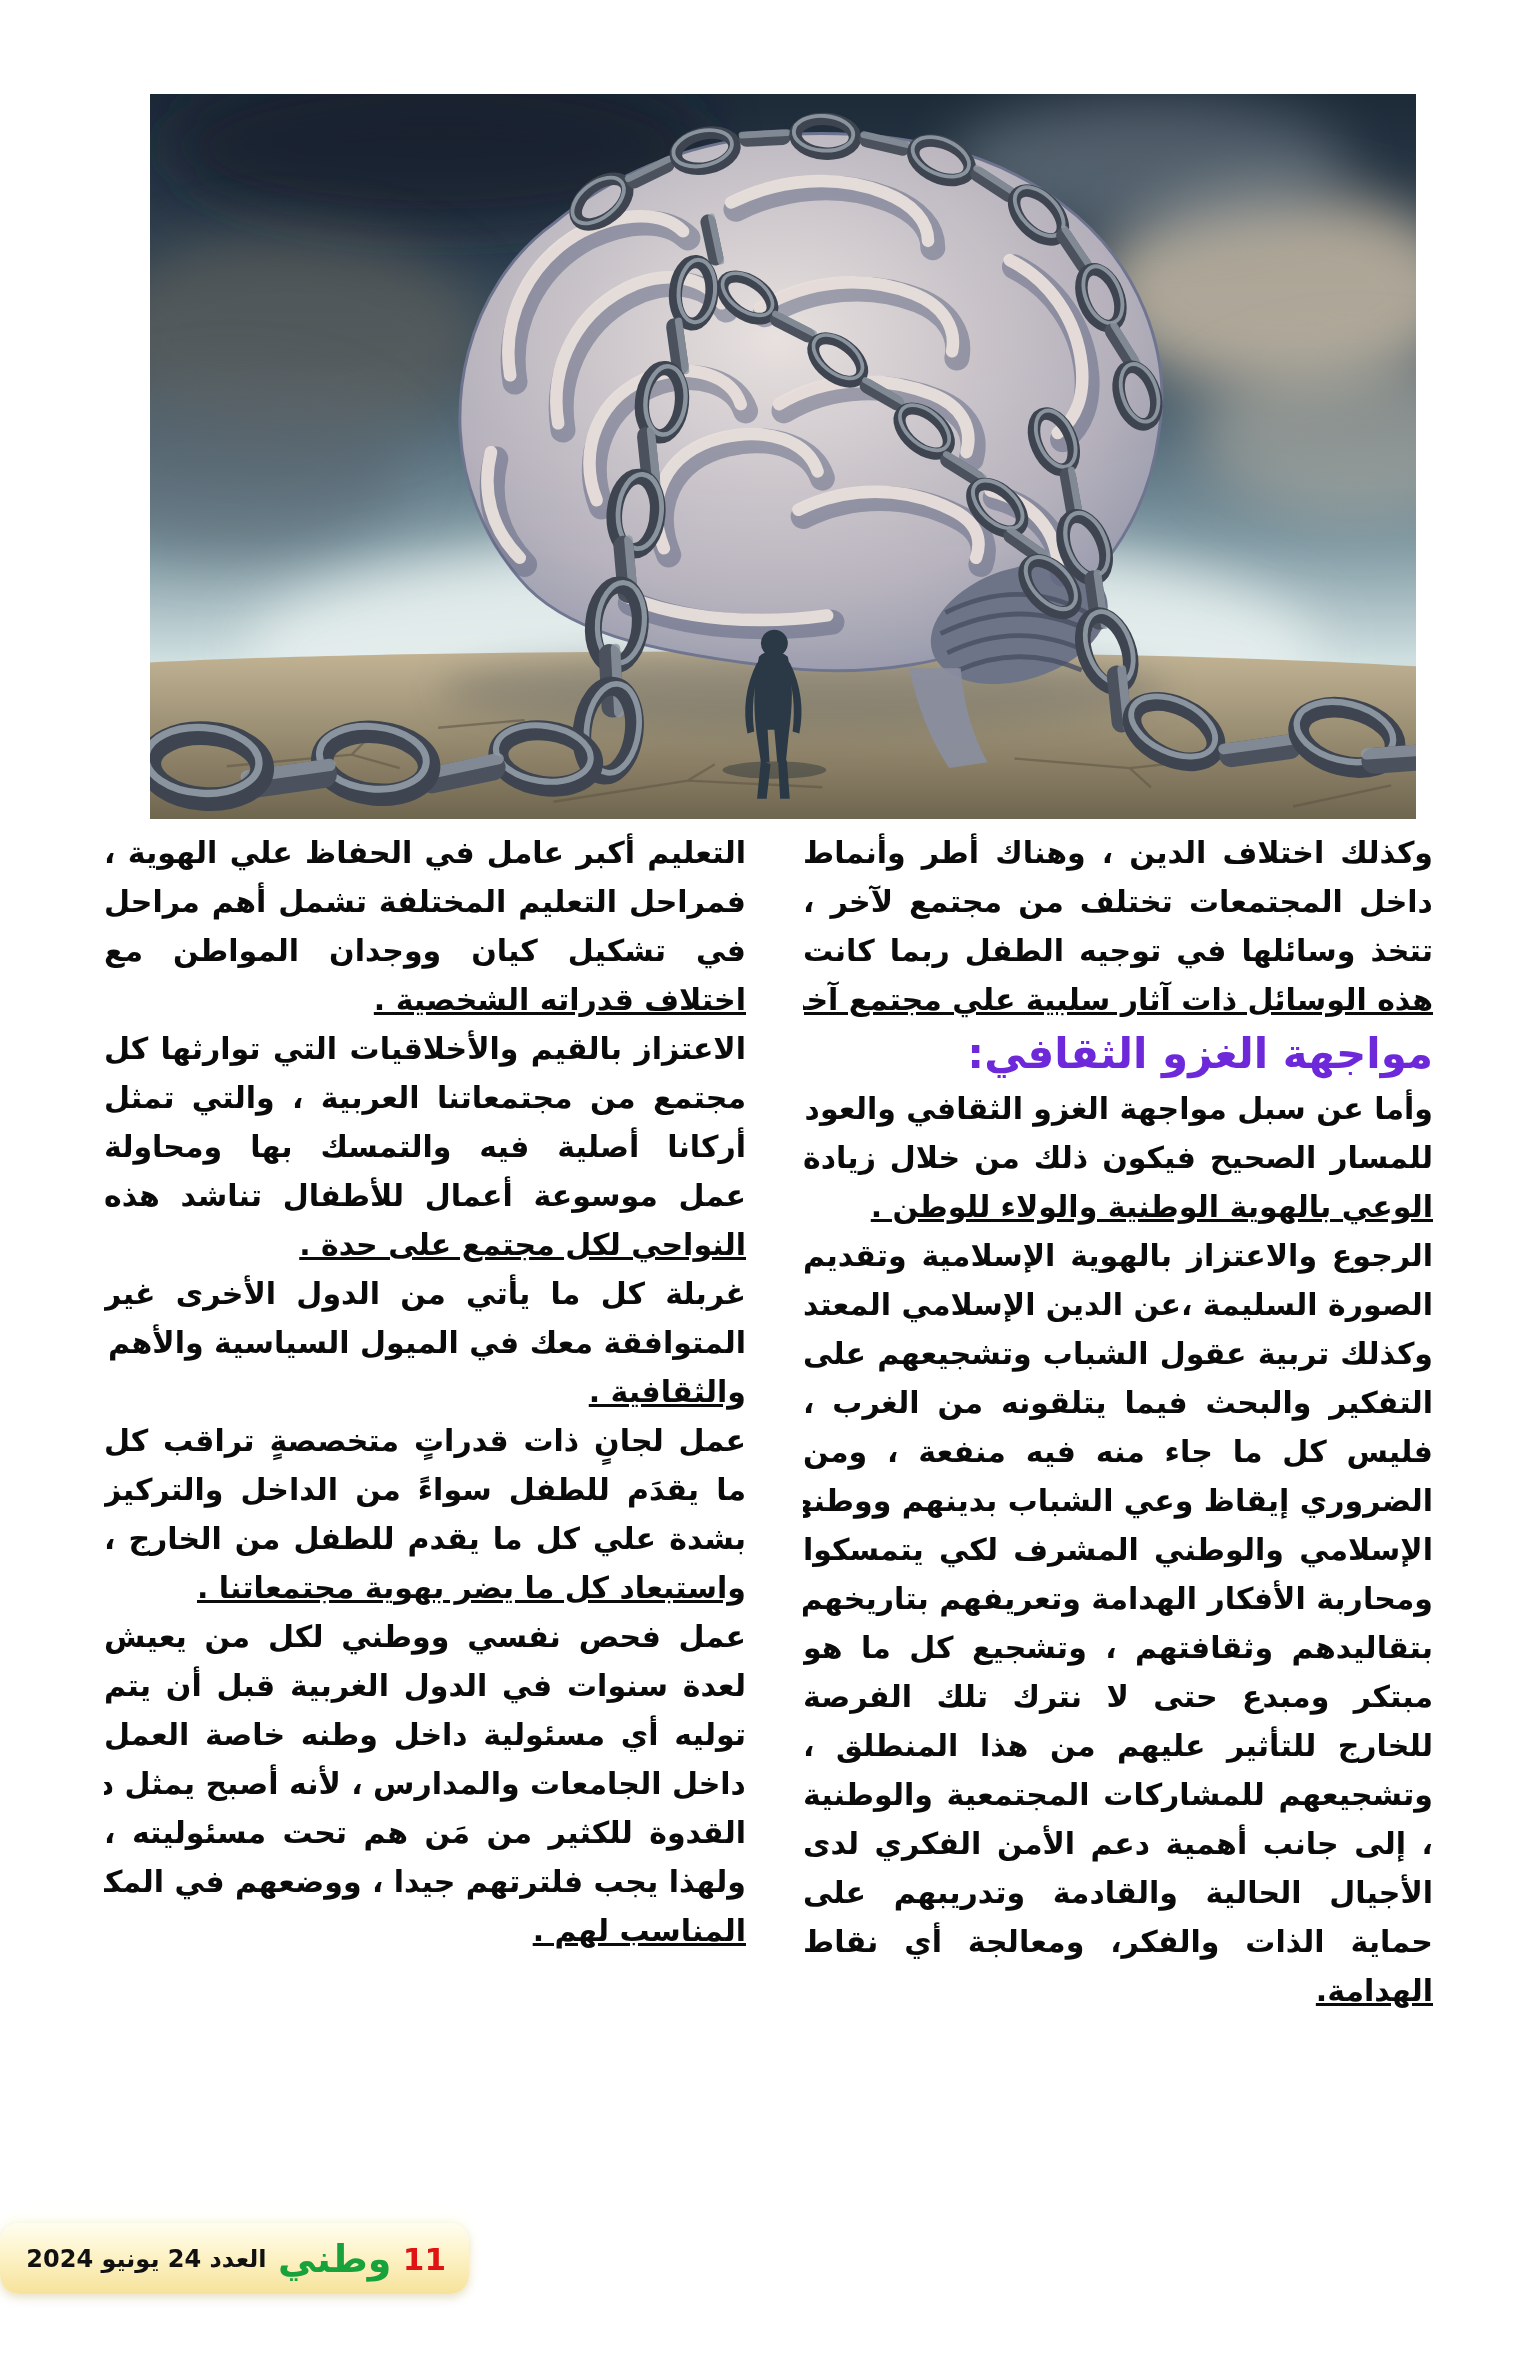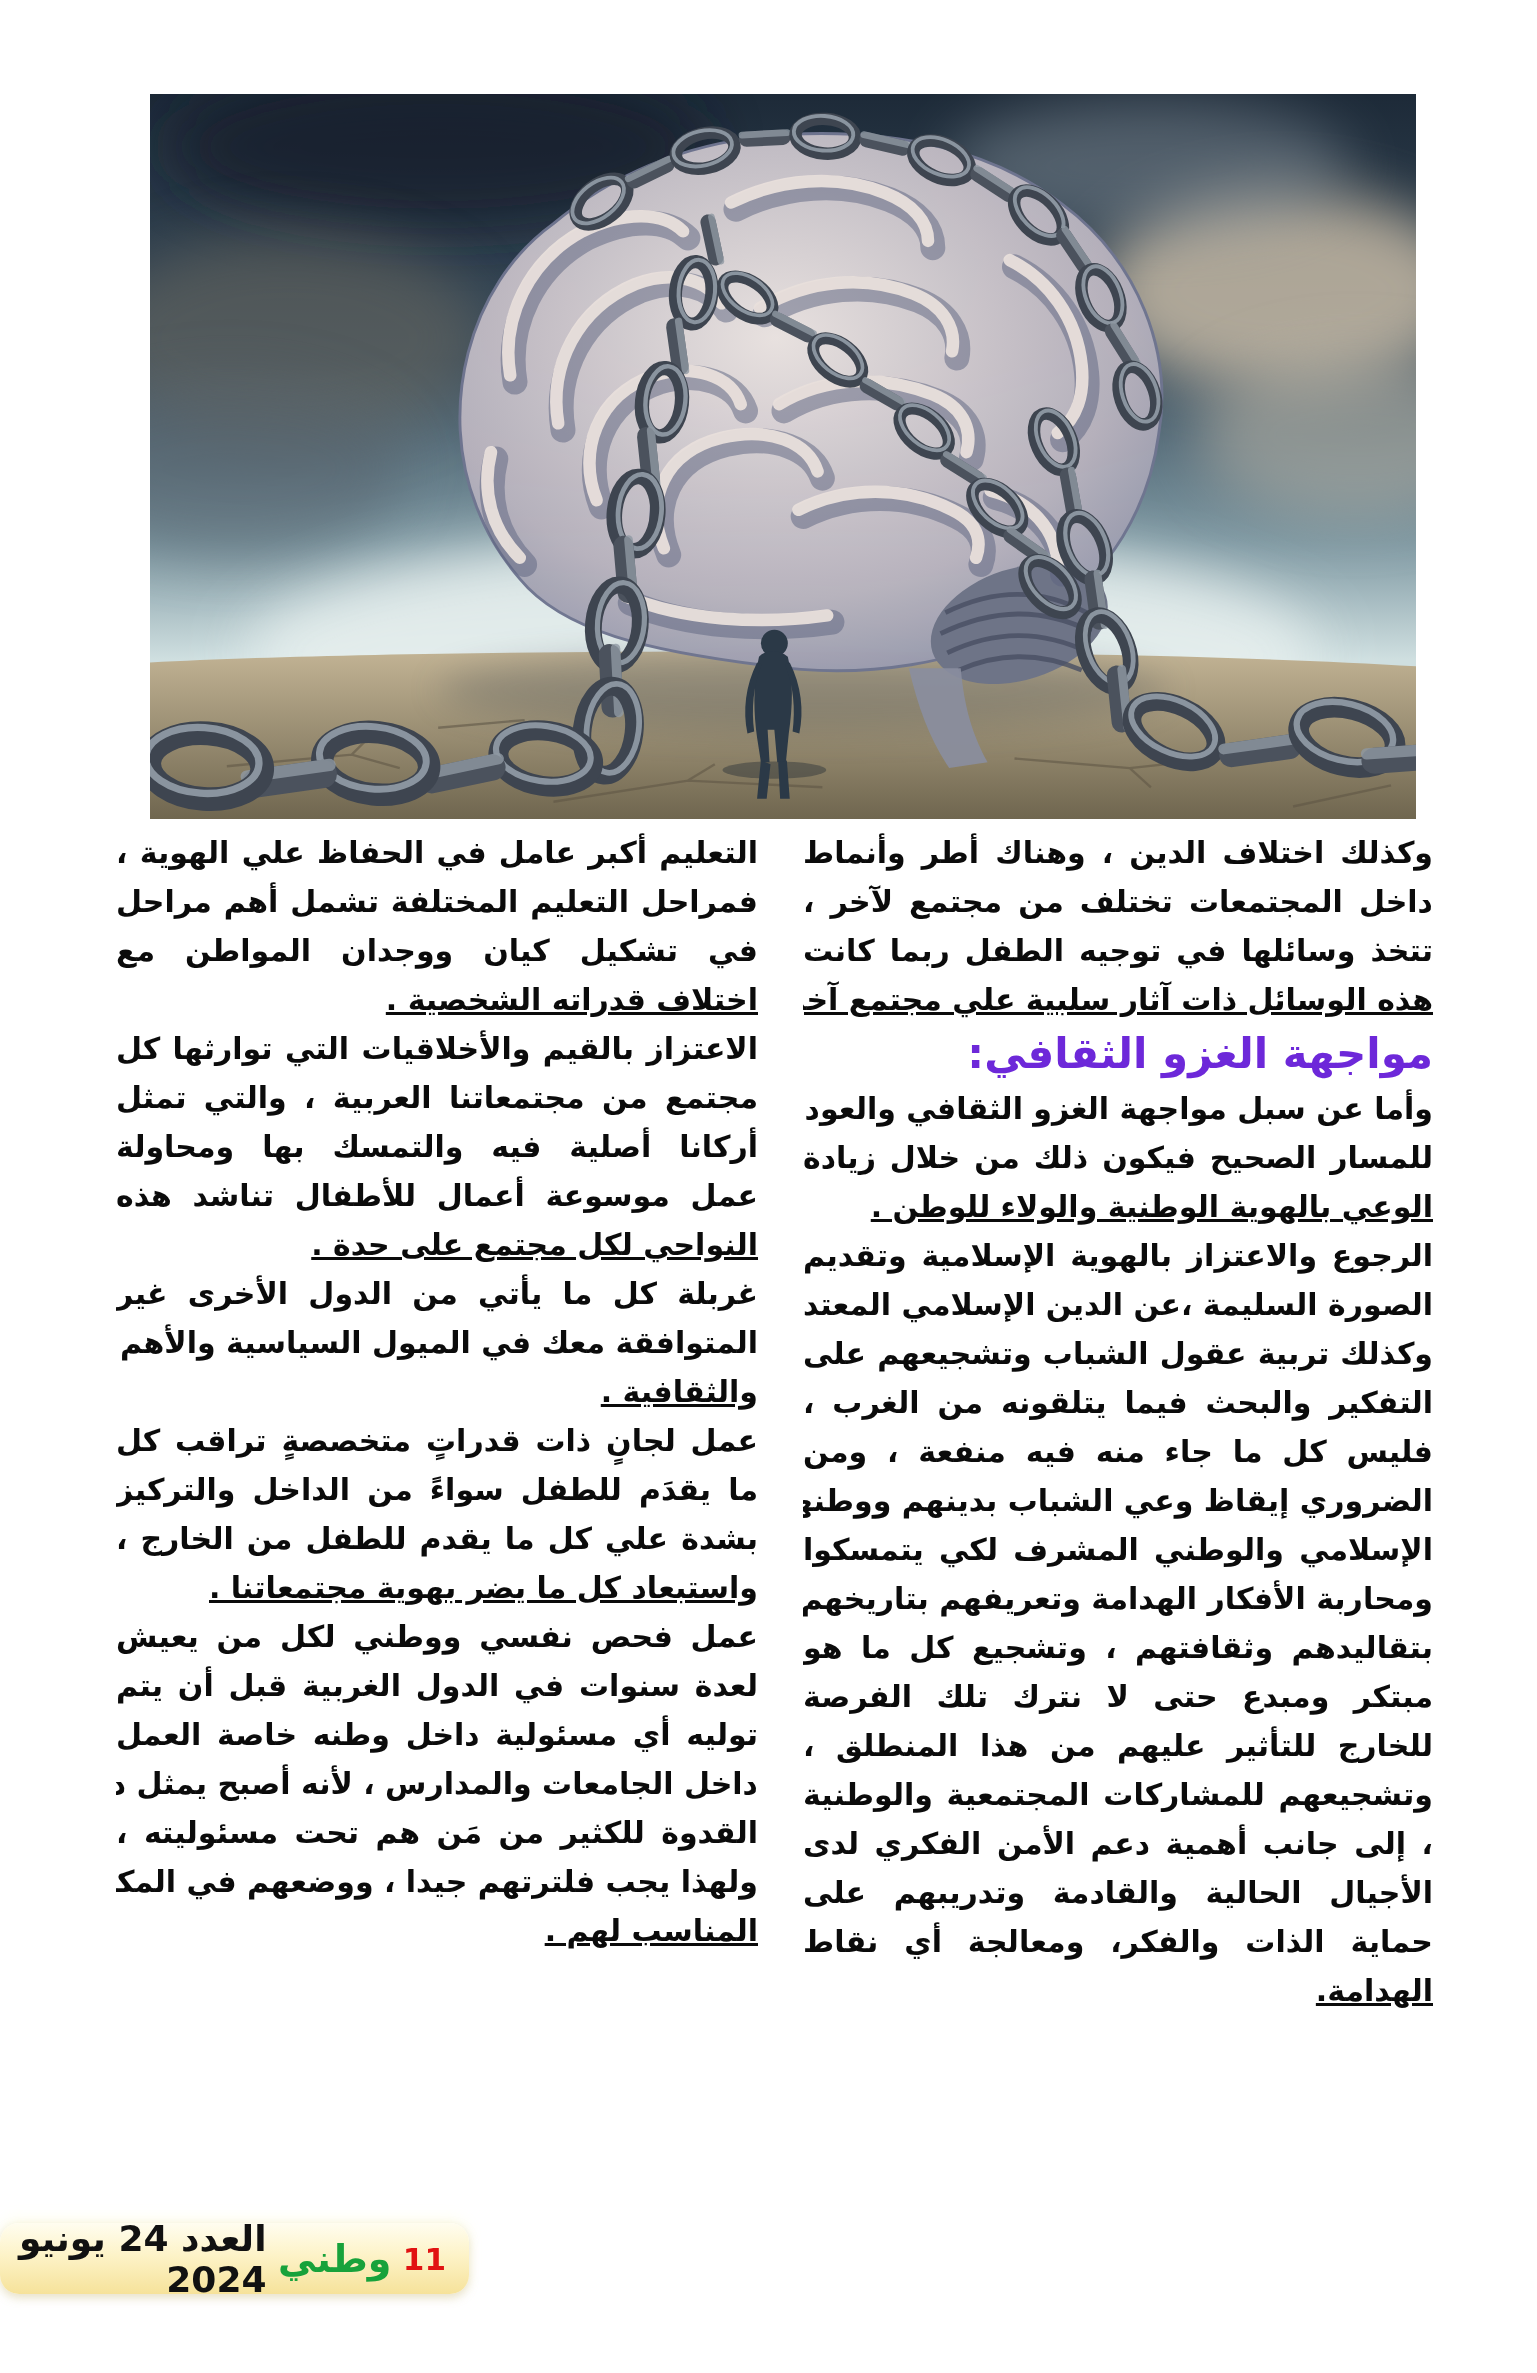--- a/index.html
+++ b/index.html
@@ -10,21 +10,21 @@
   .hero{
     position:absolute;left:150px;top:94px;width:1266px;height:725px;
   }
   .hero svg{display:block;width:100%;height:100%;}
   .column{
     position:absolute;top:828px;direction:rtl;
     font-family:"DejaVu Sans",sans-serif;font-weight:700;
     font-size:30px;color:#0b0b0b;
   }
   .column.right{left:803px;width:630px;}
-  .column.left{left:104px;width:642px;margin-left:12px;}
+  .column.left{left:104px;width:642px;}
   .line{
     height:49px;line-height:49px;
     text-align:justify;text-align-last:justify;
     overflow:hidden;white-space:nowrap;
   }
   .line.end{text-align:right;text-align-last:right;text-decoration:underline;}
   .heading{
     height:60px;line-height:60px;color:#6d28d9;
     font-size:42px;font-weight:700;text-align:right;
     letter-spacing:0px;
@@ -32,21 +32,21 @@
   .footer-bar{
     position:absolute;left:0px;top:2223px;width:469px;height:71px;
     border-radius:19px;box-sizing:border-box;
     background:linear-gradient(180deg,#fffdf0 0%,#fdf3c8 45%,#f6e29a 100%);
     box-shadow:0 3.8px 9.6px rgba(190,170,100,0.35), 0 -5.8px 13.4px rgba(255,255,240,0.9);
     display:flex;direction:rtl;align-items:center;
     gap:11.5px;padding:0 23px 0 11.5px;
   }
   .f-num{color:#e11212;font-size:31px;font-weight:700;}
   .f-brand{color:#18a23b;font-size:38px;font-weight:700;}
-  .f-issue{color:#111111;font-size:36px;font-weight:700;}
+  .f-issue{color:#111111;font-size:24px;font-weight:700;}
   .gyD{stroke:#5d6480;stroke-width:26;opacity:.5;fill:none;stroke-linecap:round;}
   .gyL{stroke:#e9e0dc;stroke-width:13;opacity:.95;fill:none;stroke-linecap:round;}
   .crk{stroke:#5c5343;stroke-width:2.5;opacity:.55;fill:none;}
   .cer{stroke:#494f63;stroke-width:5;fill:none;opacity:.8;}
 </style>
 </head>
 <body>
 
 <div class="hero">
   <svg viewBox="0 0 1318 755" preserveAspectRatio="none">

